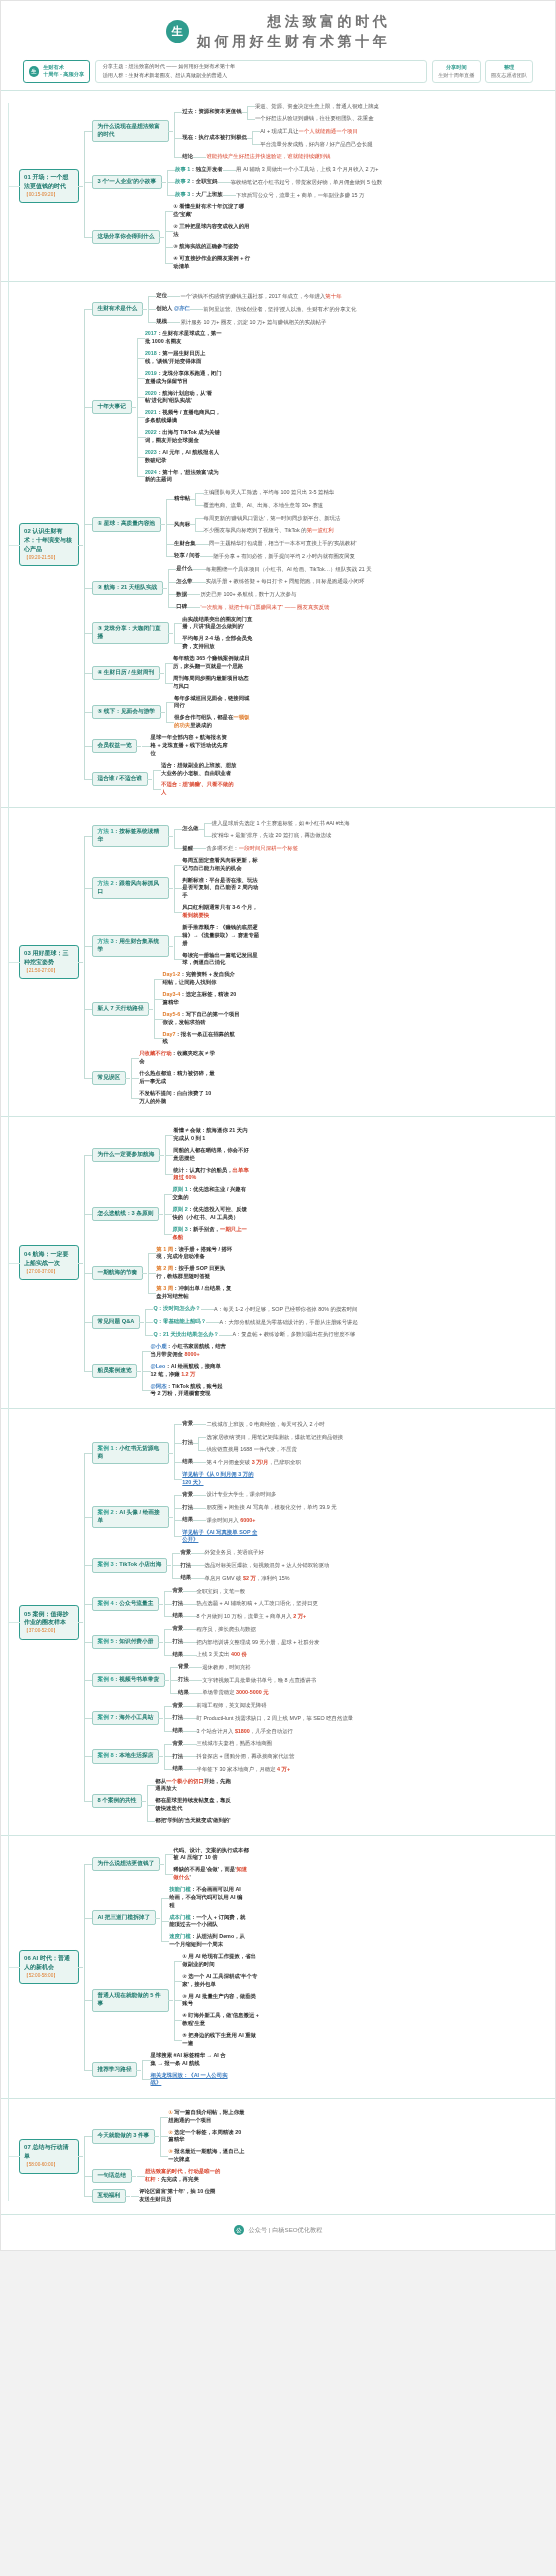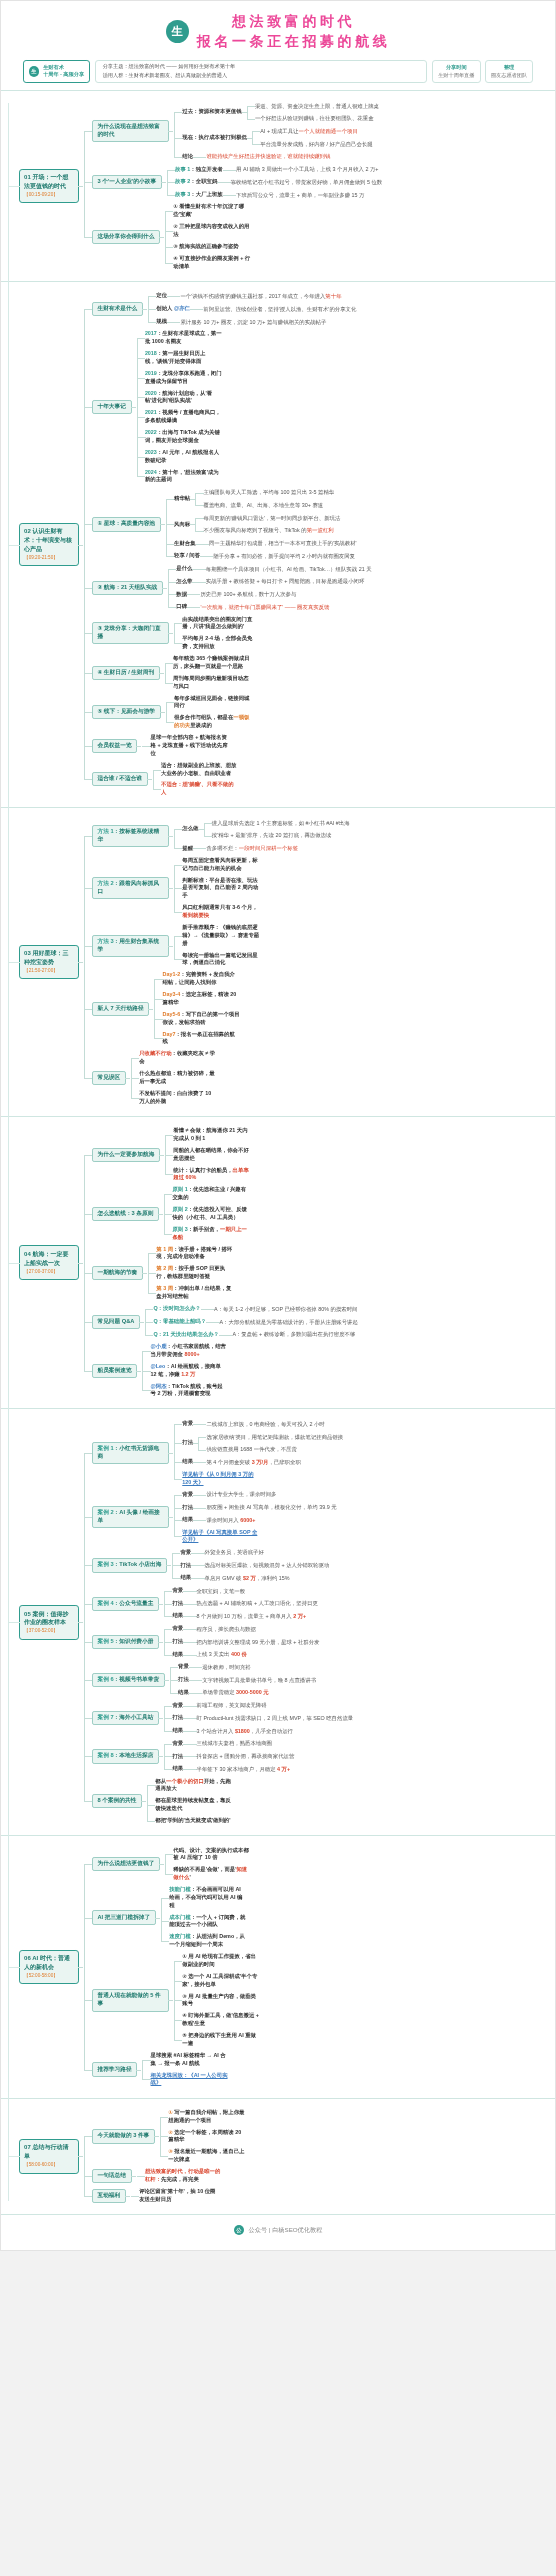--- a/index.html
+++ b/index.html
@@ -2,21 +2,21 @@
 <html style="font-size:8.2px"><head>
 <meta charset="utf-8">
 <style>
   html{background:#f2f2f2;}
   body{margin:0;font-family:"Liberation Sans","DejaVu Sans",sans-serif;}
   .page{width:556px;margin:0 auto;background:#fff;border:0.5px solid #e3e3e3;box-sizing:border-box;}
 
   
   .hdr{display:flex;align-items:center;justify-content:center;gap:8.2px;padding:11.3px 0 5.2px;}
   .logo-circle{width:23px;height:23px;border-radius:50%;background:#2f9c8e;color:#fff;display:flex;align-items:center;justify-content:center;font-size:11.3px;font-weight:bold;}
-  .titles{text-align:center;color:#ec4899;font-weight:bold;font-size:14px;letter-spacing:3.6px;line-height:1.4;}
+  .titles{text-align:right;color:#737373;font-weight:bold;font-size:14px;letter-spacing:3.6px;line-height:1.4;}
 
   
   .infobar{display:flex;gap:5.2px;align-items:stretch;margin:3.1px 21.6px 7.2px;font-size:5.2px;}
   .badge{border:0.5px solid #2f9c8e;color:#2f9c8e;border-radius:3.1px;padding:2.1px 5.2px;display:flex;align-items:center;gap:4.1px;}
   .badge .mini{width:10.3px;height:10.3px;border-radius:50%;background:#2f9c8e;color:#fff;display:flex;align-items:center;justify-content:center;font-size:5.2px;font-weight:bold;flex:none;}
   .badge .bl{font-weight:bold;line-height:1.5;}
   .ibox{flex:1;border:0.5px solid #cde4df;border-radius:3.1px;padding:2.6px 6.2px;display:flex;flex-direction:column;justify-content:center;gap:2.1px;color:#555;}
   .meta{display:flex;gap:4.1px;}
   .mcell{border:0.5px solid #cde4df;border-radius:3.1px;padding:2.1px 5.2px;display:flex;flex-direction:column;justify-content:center;gap:1.5px;text-align:center;}
   .mcell .mk{color:#2f9c8e;font-weight:bold;}
@@ -59,21 +59,21 @@
 <body>
 
 <div class="page">
 
   <header class="hdr">
     <div class="logo-circle">
       <span>生</span>
     </div>
     <div class="titles">
       <div>想法致富的时代</div>
-      <div>报名一条正在招募的航线</div>
+      <div>如何用好生财有术第十年</div>
     </div>
   </header>
 
   <div class="infobar">
     <div class="badge">
       <span class="mini">
           <span>生</span>
         </span>
       <span class="bl">
         <span>生财有术</span><br>

